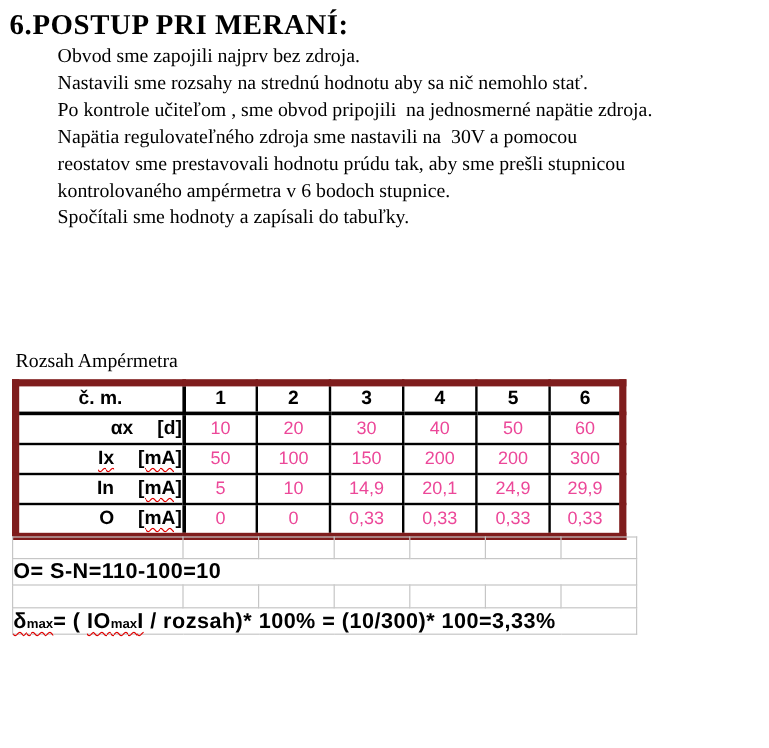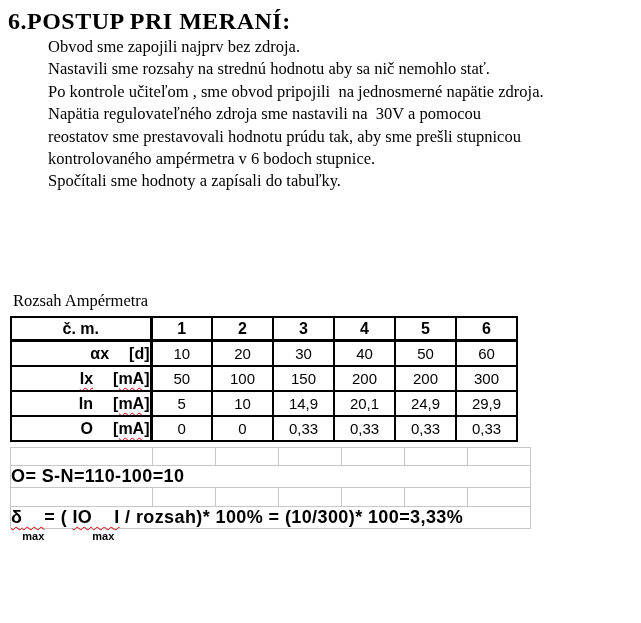--- a/index.html
+++ b/index.html
@@ -34,25 +34,25 @@
   table { border-collapse: collapse; table-layout: fixed; }
   .vals {
     position: absolute; left: 10px; top: 316px;
     font-family: "Liberation Sans", sans-serif;
   }
   .vals td {
     border: 2px solid #000;
     text-align: center; vertical-align: middle;
     padding: 0; overflow: hidden;
   }
-  .vals { border: 1px solid #7f1d1d; }
+  .vals { border: 6px solid #7f1d1d; }
   .vals tr.hr td { border-bottom: 3px solid #000; height: 21px; font-weight: bold; font-size: 16px; }
   .vals td.c0 { border-right: 3px solid #000; }
   .vals tr.dr td { height: 23px; }
-  .vals td.vc { font-size: 15px; color: #000000; }
+  .vals td.vc { font-size: 15px; color: #ec4899; }
   .lwrap {
     display: flex; justify-content: flex-end; align-items: center; gap: 20px;
     font-weight: bold; font-size: 16px;
   }
   
   .ws {
     position: absolute; left: 10px; top: 447px;
     font-family: "Liberation Sans", sans-serif;
   }
   .ws td {
@@ -67,21 +67,21 @@
   .wlabel {
     display: inline-block; padding: 10px 0 0 3px;
     font-weight: bold; font-size: 15.5px; white-space: nowrap;
   }
   .formula {
     padding-left: 3px; font-weight: bold; font-size: 18px;
     letter-spacing: 0.4px; white-space: nowrap;
   }
   .formula sub, .delta sub {
     font-size: 11px; vertical-align: baseline;
-    position: relative; top: 17px; letter-spacing: 0;
+    position: relative; top: 0; letter-spacing: 0;
   }
   .missp {
     text-decoration-line: underline;
     text-decoration-style: wavy;
     text-decoration-color: #e00000;
     text-decoration-thickness: 1px;
     text-underline-offset: 3px;
   }
 </style>
 </head>

